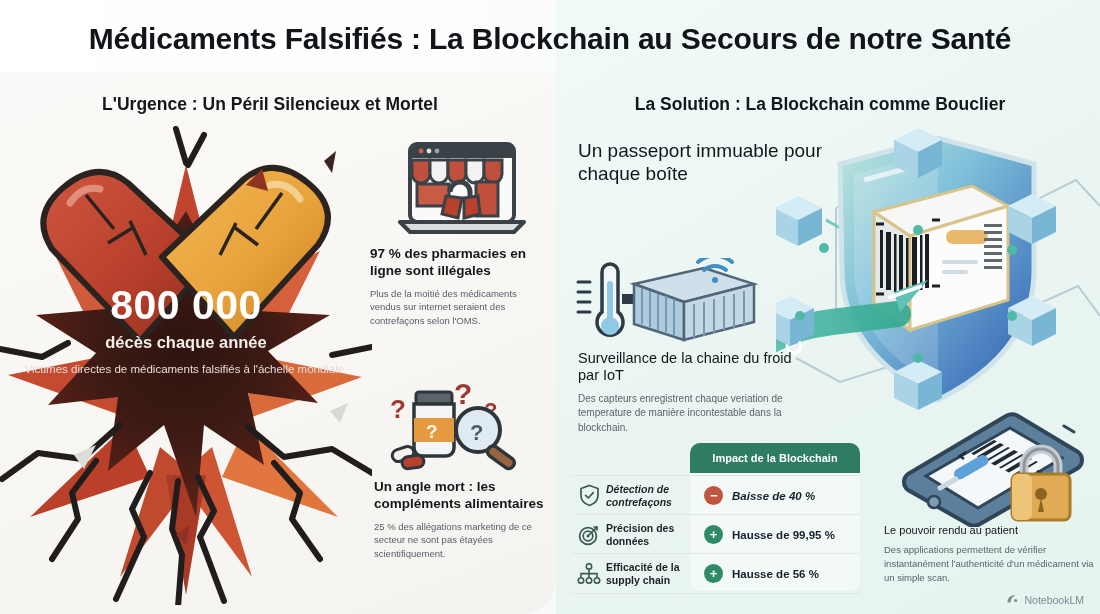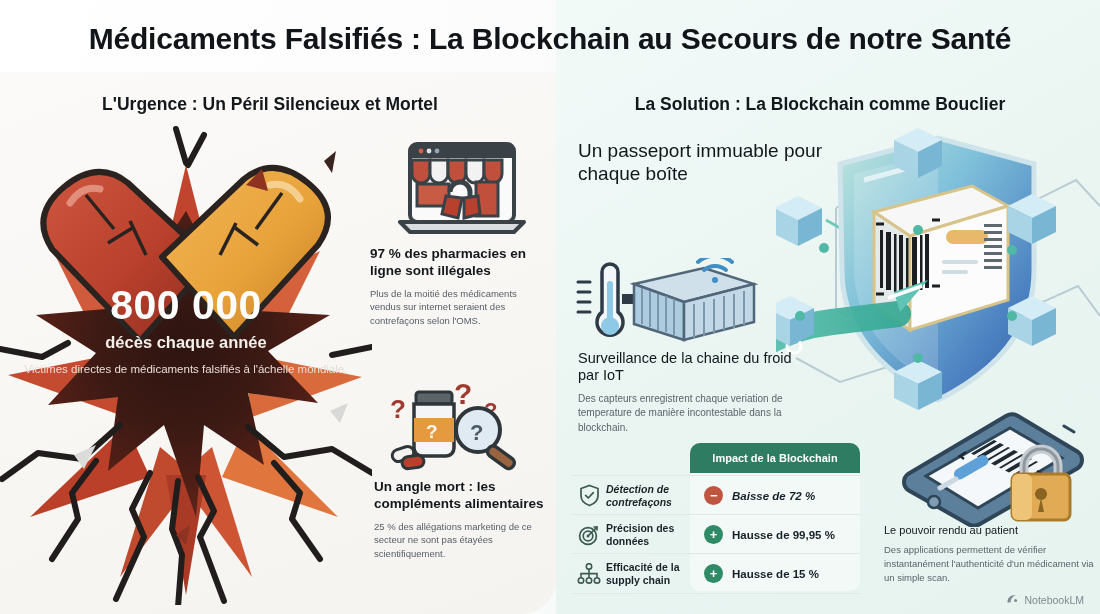--- a/index.html
+++ b/index.html
@@ -442,21 +442,21 @@
     <div class="impact-row" id="impact-row-0">
       <div class="ir-icon">
         <svg width="21" height="23" viewBox="0 0 21 23">
             <path d="M10.5 1.5 L19 4.5 v7 c0 5 -4 8.4 -8.5 10 C6 20 2 16.5 2 11.5 v-7 z" fill="none" stroke="#3c5a51" stroke-width="1.7"></path>
             <path d="M6.6 11.3 l2.7 2.7 l5-5.4" fill="none" stroke="#3c5a51" stroke-width="1.7" stroke-linecap="round" stroke-linejoin="round"></path>
           </svg>
       </div>
       <div class="ir-label">Détection de contrefaçons</div>
       <div class="ir-value">
         <span class="badge down">−</span>
-        <span class="ir-text">Baisse de 72 %</span>
+        <span class="ir-text">Baisse de 40 %</span>
       </div>
     </div>
 
     <div class="impact-row" id="impact-row-1">
       <div class="ir-icon">
         <svg width="22" height="22" viewBox="0 0 22 22">
             <circle cx="10" cy="12" r="8.4" fill="none" stroke="#3c5a51" stroke-width="1.7"></circle>
             <circle cx="10" cy="12" r="4.8" fill="none" stroke="#3c5a51" stroke-width="1.7"></circle>
             <circle cx="10" cy="12" r="1.5" fill="#3c5a51"></circle>
             <path d="M10 12 L19 3" stroke="#3c5a51" stroke-width="1.7" stroke-linecap="round"></path>
@@ -477,21 +477,21 @@
             <path d="M12 6.2 v4.4 M4 14 v-3.4 h16 v3.4" fill="none" stroke="#3c5a51" stroke-width="1.6"></path>
             <circle cx="4" cy="17.4" r="2.7" fill="none" stroke="#3c5a51" stroke-width="1.6"></circle>
             <circle cx="12" cy="17.4" r="2.7" fill="none" stroke="#3c5a51" stroke-width="1.6"></circle>
             <circle cx="20" cy="17.4" r="2.7" fill="none" stroke="#3c5a51" stroke-width="1.6"></circle>
             <path d="M12 10.6 v4.1" stroke="#3c5a51" stroke-width="1.6"></path>
           </svg>
       </div>
       <div class="ir-label">Efficacité de la supply chain</div>
       <div class="ir-value">
         <span class="badge up">+</span>
-        <span class="ir-text">Hausse de 15 %</span>
+        <span class="ir-text">Hausse de 56 %</span>
       </div>
     </div>
   </div>
 
   <div class="watermark">
     <svg width="13" height="13" viewBox="0 0 13 13">
       <path d="M1.5 9.5 C1.5 4.5 5 1.5 9.5 2.5 C6.5 3.5 4.5 6 4.5 9.5 z" fill="#7e8a93"></path>
       <circle cx="9.6" cy="7.4" r="1.5" fill="#7e8a93"></circle>
     </svg>
     <span>NotebookLM</span>

